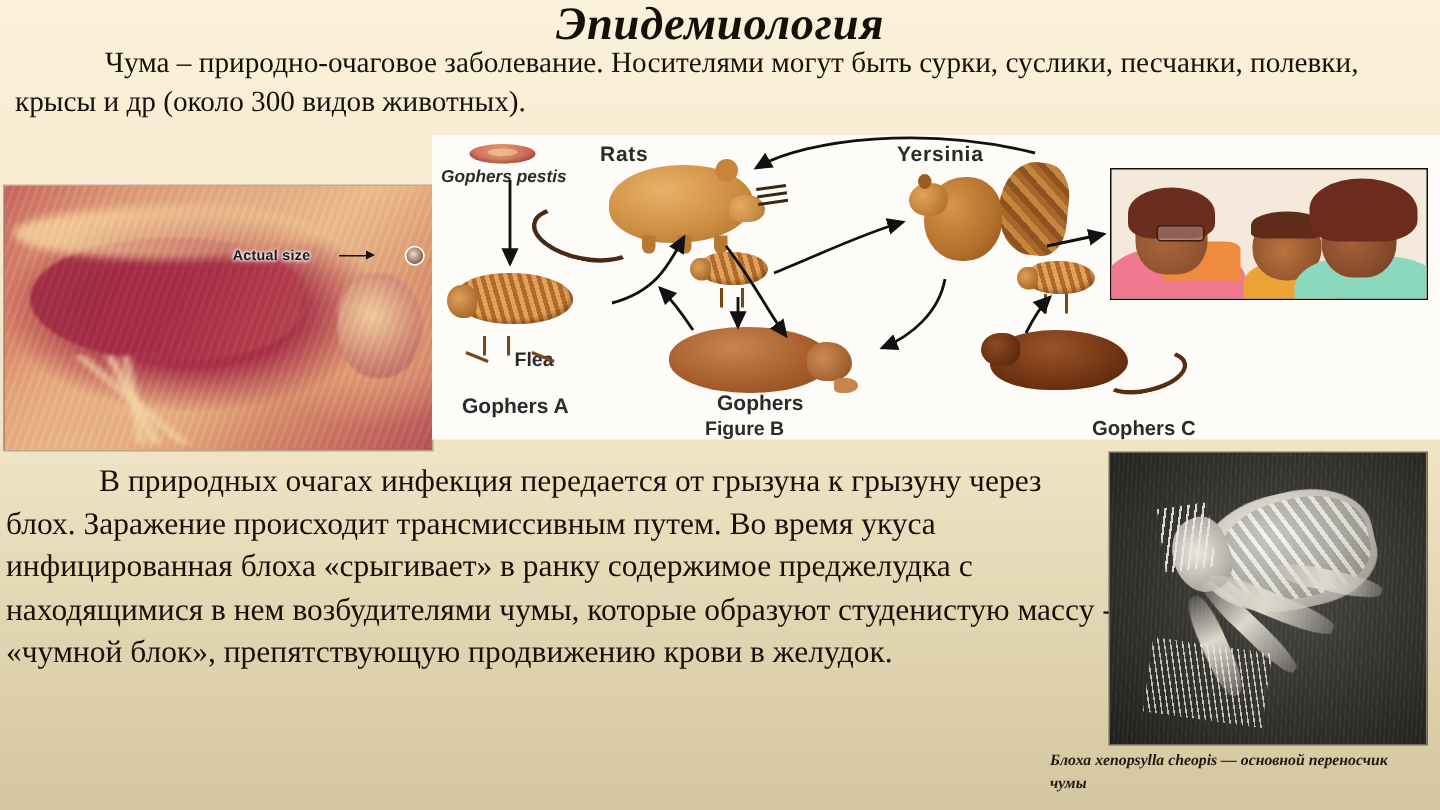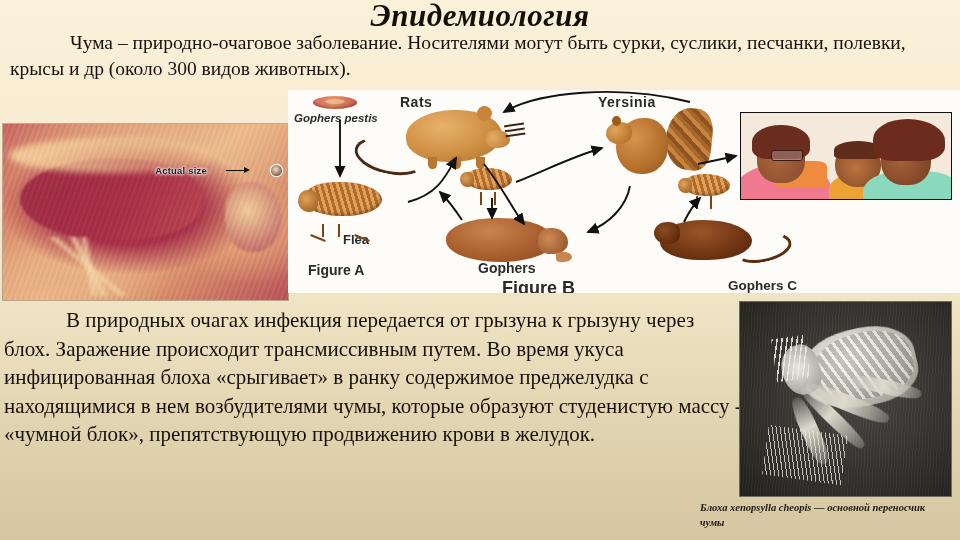--- a/index.html
+++ b/index.html
@@ -192,21 +192,21 @@
     font-weight: bold;
     color: #2a2a2a;
     white-space: nowrap;
   }
   .lbl-rats      { left: 112px; top: 4px;   font-size: 14px; letter-spacing:.5px;}
   .lbl-squirrels { left: 310px; top: 4px;   font-size: 14px; letter-spacing:.5px;}
   .lbl-yersinia  { left: 6px;   top: 22px;  font-size: 11.5px; font-style: italic; }
   .lbl-flea      { left: 55px;  top: 142px; font-size: 13px; }
   .lbl-gophers   { left: 190px; top: 170px; font-size: 14px; }
   .lbl-figa      { left: 20px;  top: 172px; font-size: 14px; }
-  .lbl-figb      { left: 214px; top: 188px; font-size: 18px; }
+  .lbl-figb      { left: 182px; top: 188px; font-size: 13px; }
   .lbl-figc      { left: 440px; top: 188px; font-size: 13.5px; }
 
   
   #yersinia-blob {
     position: absolute;
     left: 25px; top: 6px;
     width: 44px; height: 13px;
     border-radius: 50%;
     background: linear-gradient(100deg, #d96a62 0%, #e0945f 48%, #c95a58 100%);
     box-shadow: inset 0 -2px 3px rgba(120,40,40,.5);
@@ -424,21 +424,21 @@
   </div>
 
   <div id="cycle-diagram">
 
     <div id="yersinia-blob"></div>
     <div class="dg-label lbl-yersinia">Gophers pestis</div>
     <div class="dg-label lbl-rats">Rats</div>
     <div class="dg-label lbl-squirrels">Yersinia</div>
     <div class="dg-label lbl-flea">Flea</div>
     <div class="dg-label lbl-gophers">Gophers</div>
-    <div class="dg-label lbl-figa">Figure A</div>
+    <div class="dg-label lbl-figa">Gophers A</div>
     <div class="dg-label lbl-figb">Figure B</div>
     <div class="dg-label lbl-figc">Gophers C</div>
 
     <div class="animal rat-1">
       <div class="a-body"></div>
       <div class="ear"></div>
       <div class="snout"></div>
       <div class="whisk"></div>
       <div class="tail"></div>
       <div class="leg" style="left:22px"></div>

